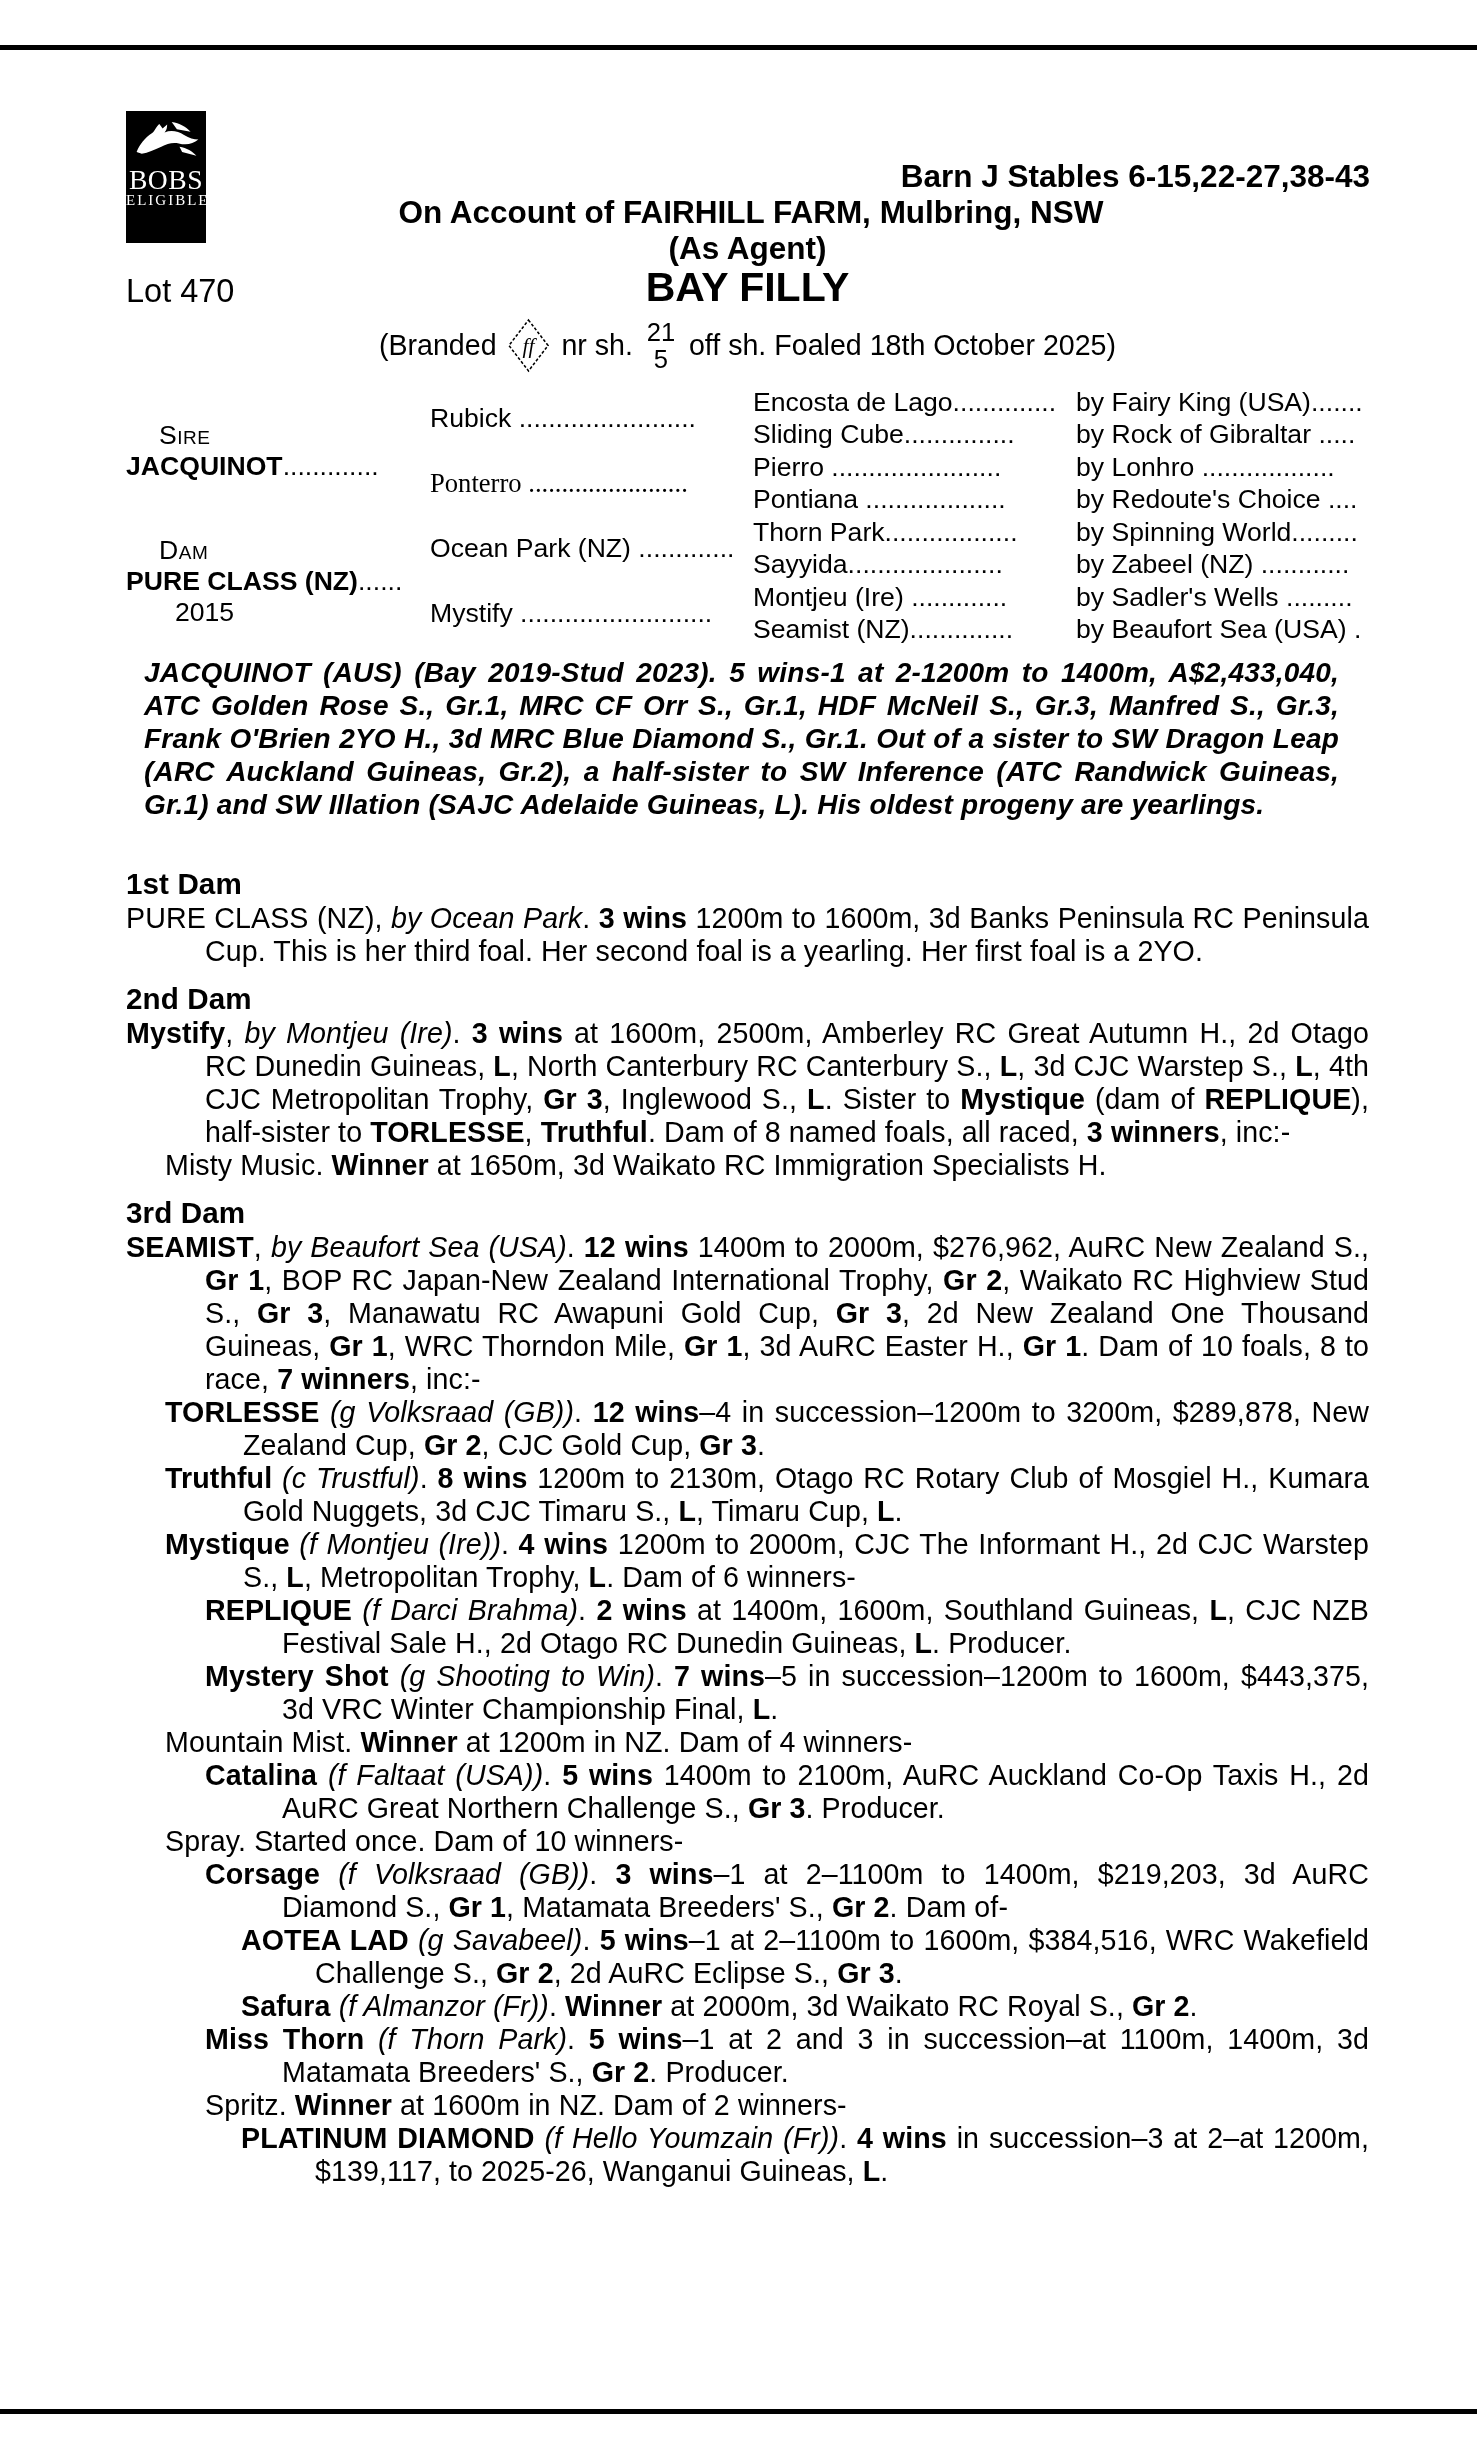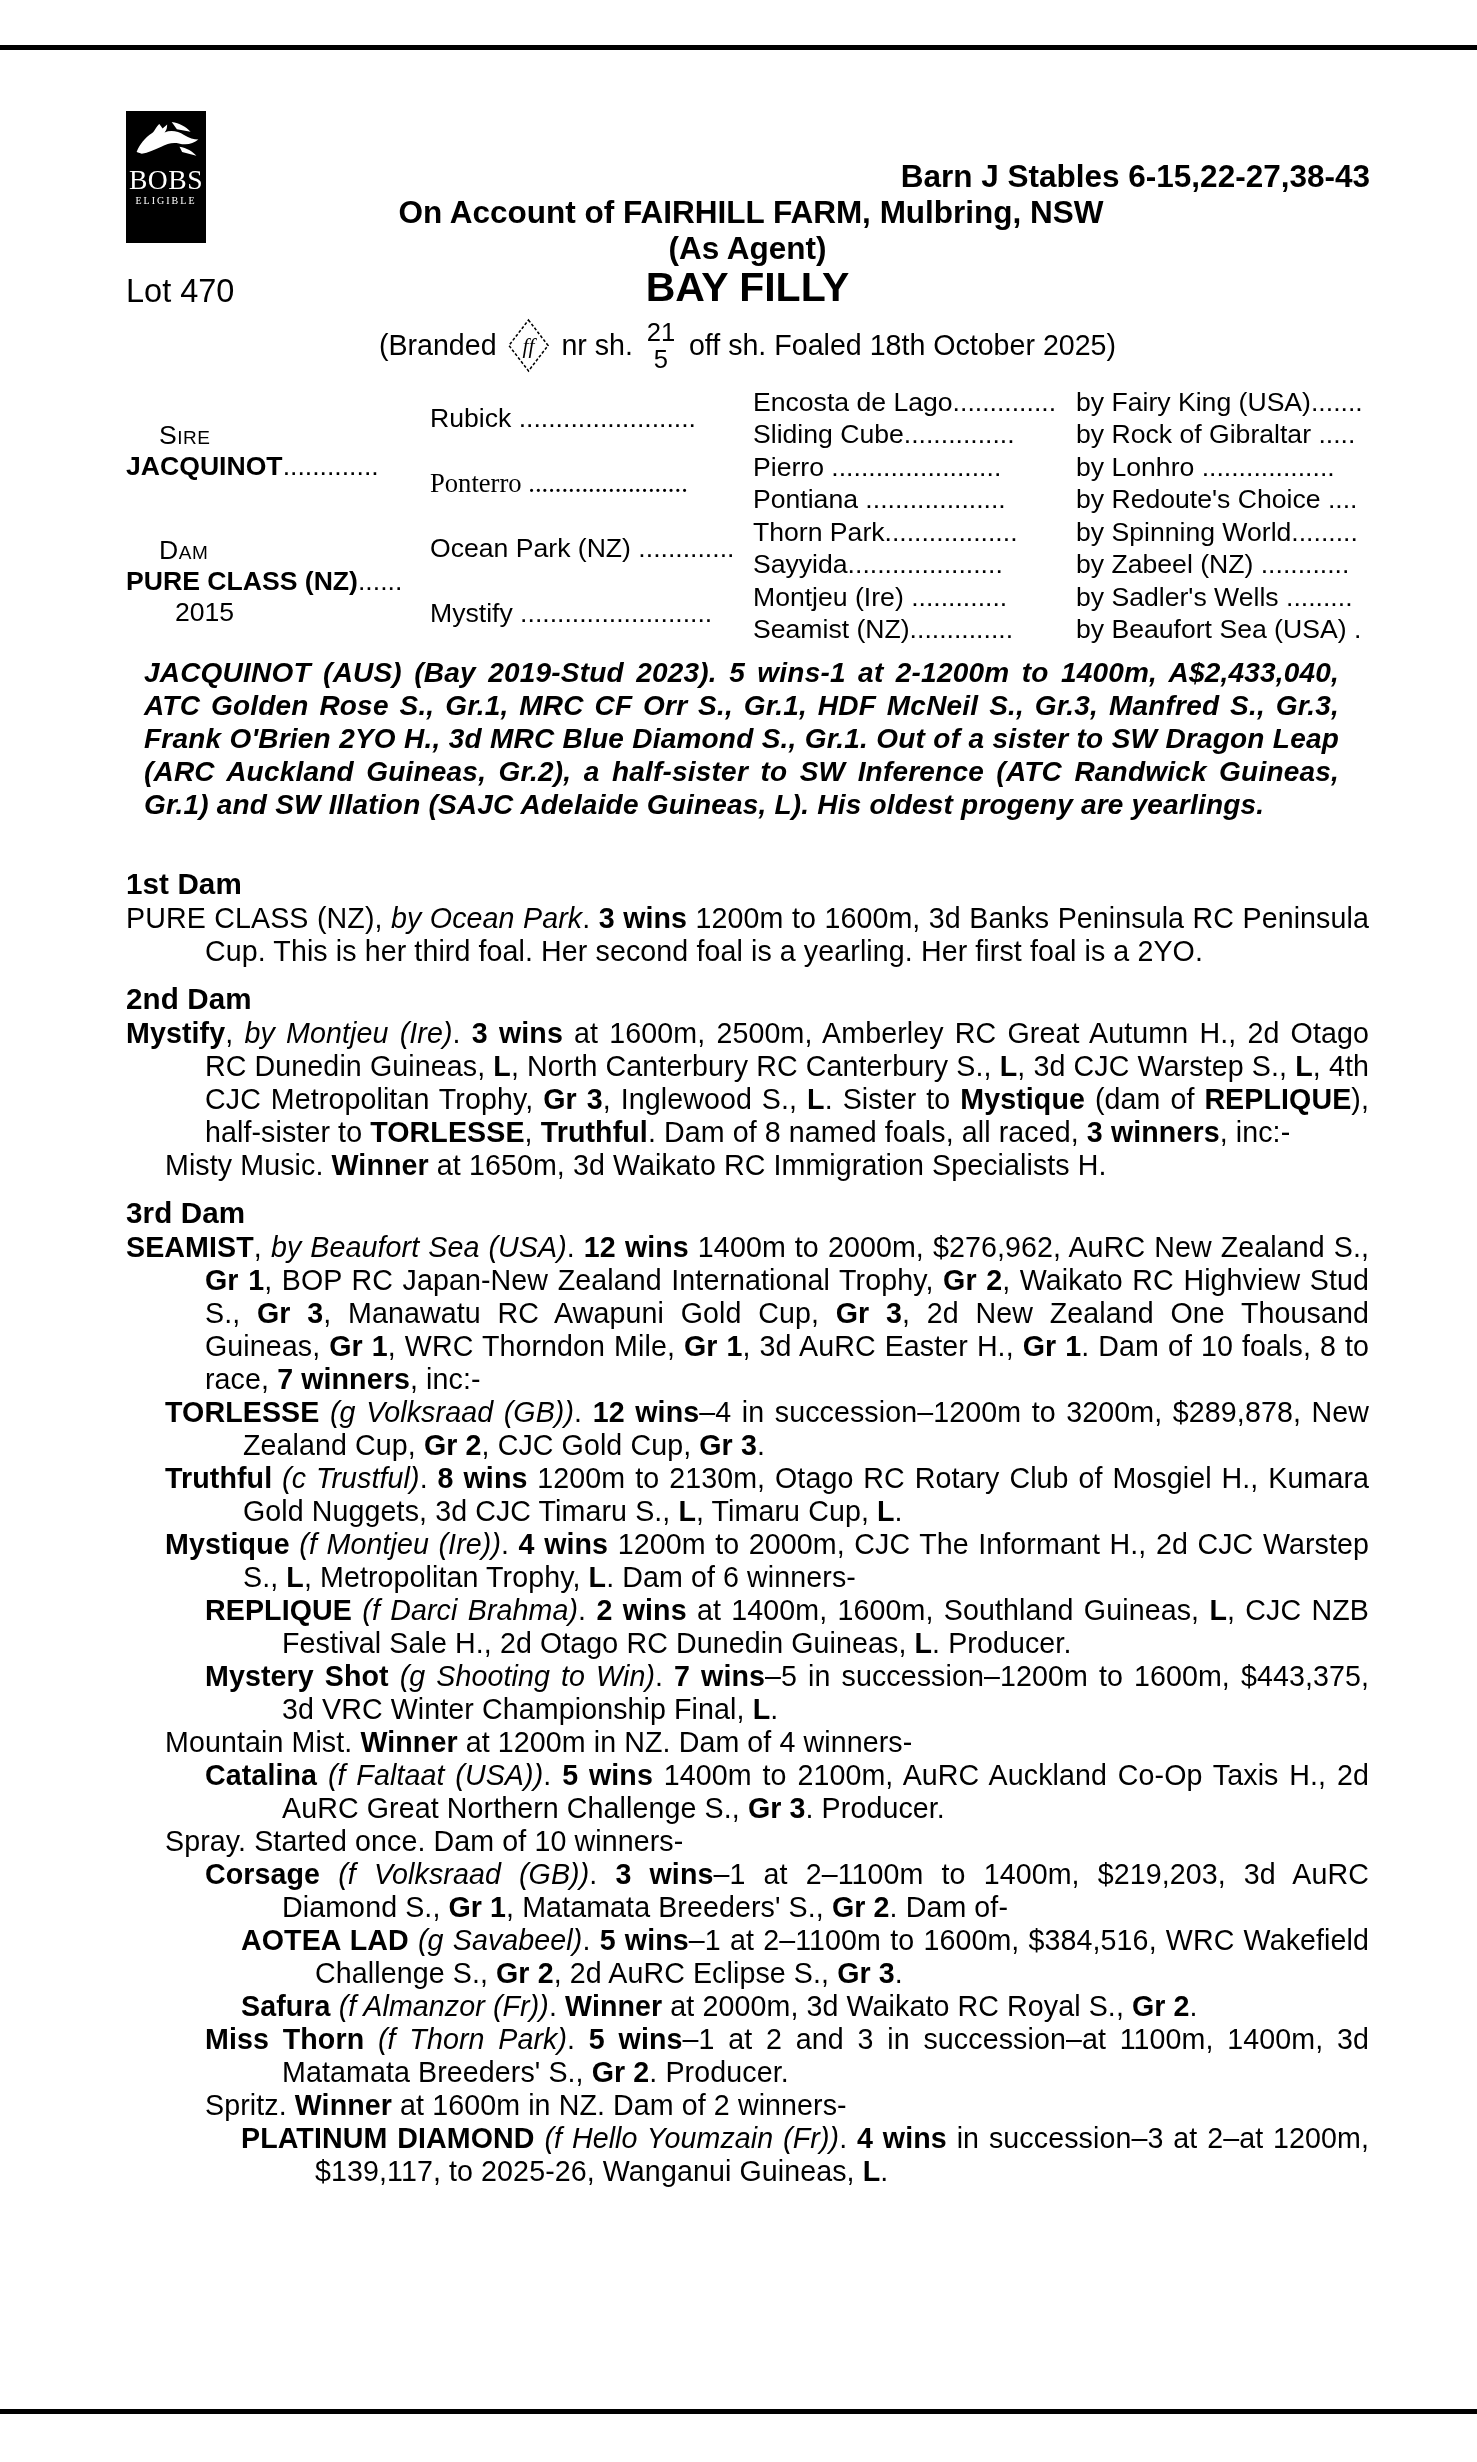--- a/index.html
+++ b/index.html
@@ -6,21 +6,21 @@
   html,body { background:#ffffff; }
   body { width:1478px; height:2463px; position:relative; font-family:"Liberation Sans", sans-serif; color:#000; }
   .rule { position:absolute; left:0; width:1478px; height:4.9px; background:#000; }
   .rule-top { top:45px; }
   .rule-bottom { top:2409px; }
 
   
   .logo { position:absolute; left:126px; top:111px; width:80px; height:132px; background:#000; color:#fff; text-align:center; overflow:hidden; }
   .logo svg { display:block; margin:6.9px auto 0 auto; }
   .logo .bobs { font-family:"Liberation Serif", serif; font-size:27.6px; line-height:29.6px; letter-spacing:0.5px; }
-  .logo .eligible { font-family:"Liberation Serif", serif; font-size:10px; line-height:13.8px; letter-spacing:2px;text-align:center; }
+  .logo .eligible { font-family:"Liberation Serif", serif; font-size:15px; line-height:13.8px; letter-spacing:2px;text-align:center; }
 
   
   .barn { position:absolute; right:108px; top:158px; font-size:31.5px; font-weight:bold; white-space:nowrap; }
   .account { position:absolute; left:126px; width:1243px; top:194px; text-align:center; font-size:31.5px; font-weight:bold;padding-left:7px; }
   .agent { position:absolute; left:126px; width:1243px; top:230px; text-align:center; font-size:31.5px; font-weight:bold; }
   .lot { position:absolute; left:126px; top:273px; font-size:32.5px; font-weight:normal; }
   .title { position:absolute; left:126px; width:1243px; top:264px; text-align:center; font-size:41px; font-weight:bold; }
   .branded-row { position:absolute; left:126px; width:1243px; top:317px; display:flex; justify-content:center; align-items:center; font-size:28.6px; }
   .branded-row .seg { white-space:pre; }
   .brand-svg { margin:0 9.9px; }

